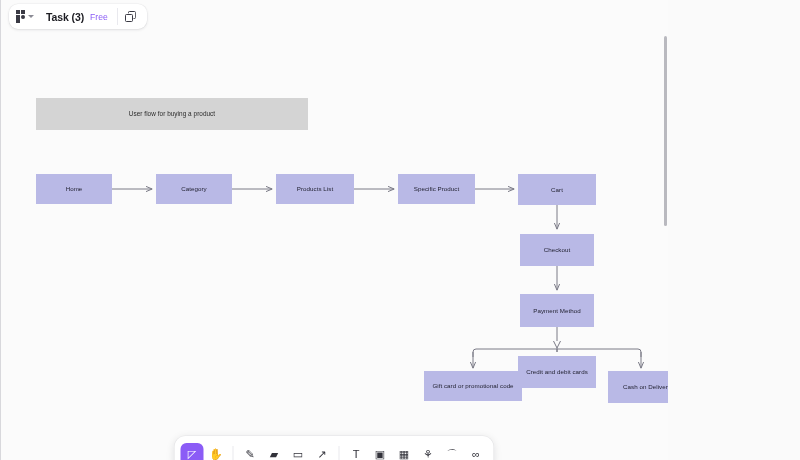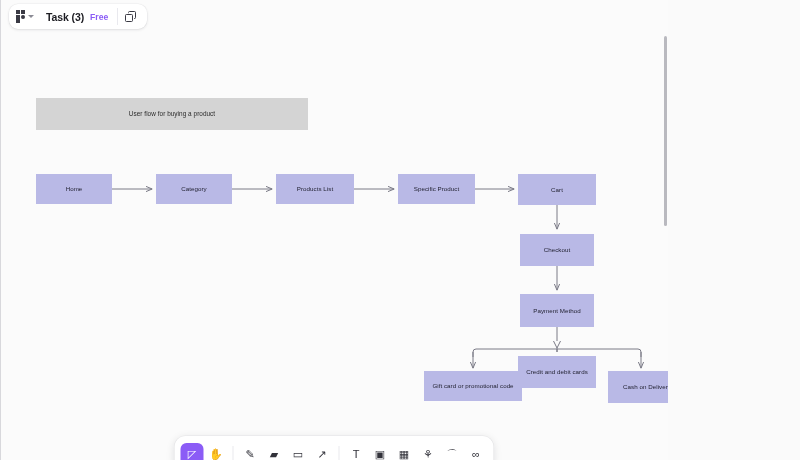--- a/index.html
+++ b/index.html
@@ -75,21 +75,21 @@
     border-left: 3px solid transparent;
     border-right: 3px solid transparent;
     border-top: 3.4px solid #8b8b95;
   }
   #doc-title {
     font-size: 10.5px; color: #1c1c22; font-weight: 600;
     padding: 0 6px 0 8px; letter-spacing: -0.1px; white-space: nowrap;
     cursor: default;
   }
   #plan-badge {
-    font-size: 8.6px; color: #8b5cf6; font-weight: 700;
+    font-size: 8.6px; color: #8b5cf6; font-weight: 400;
     padding-right: 9px; letter-spacing: 0px; cursor: pointer;
   }
   .hdiv { width: 1px; height: 17px; background: #e9e9ee; }
 
   #cube-btn {
     width: 25px; height: 25px; display: flex; align-items: center; justify-content: center;
     cursor: pointer;
   }
   .cube {
     width: 11px; height: 11px; position: relative;

